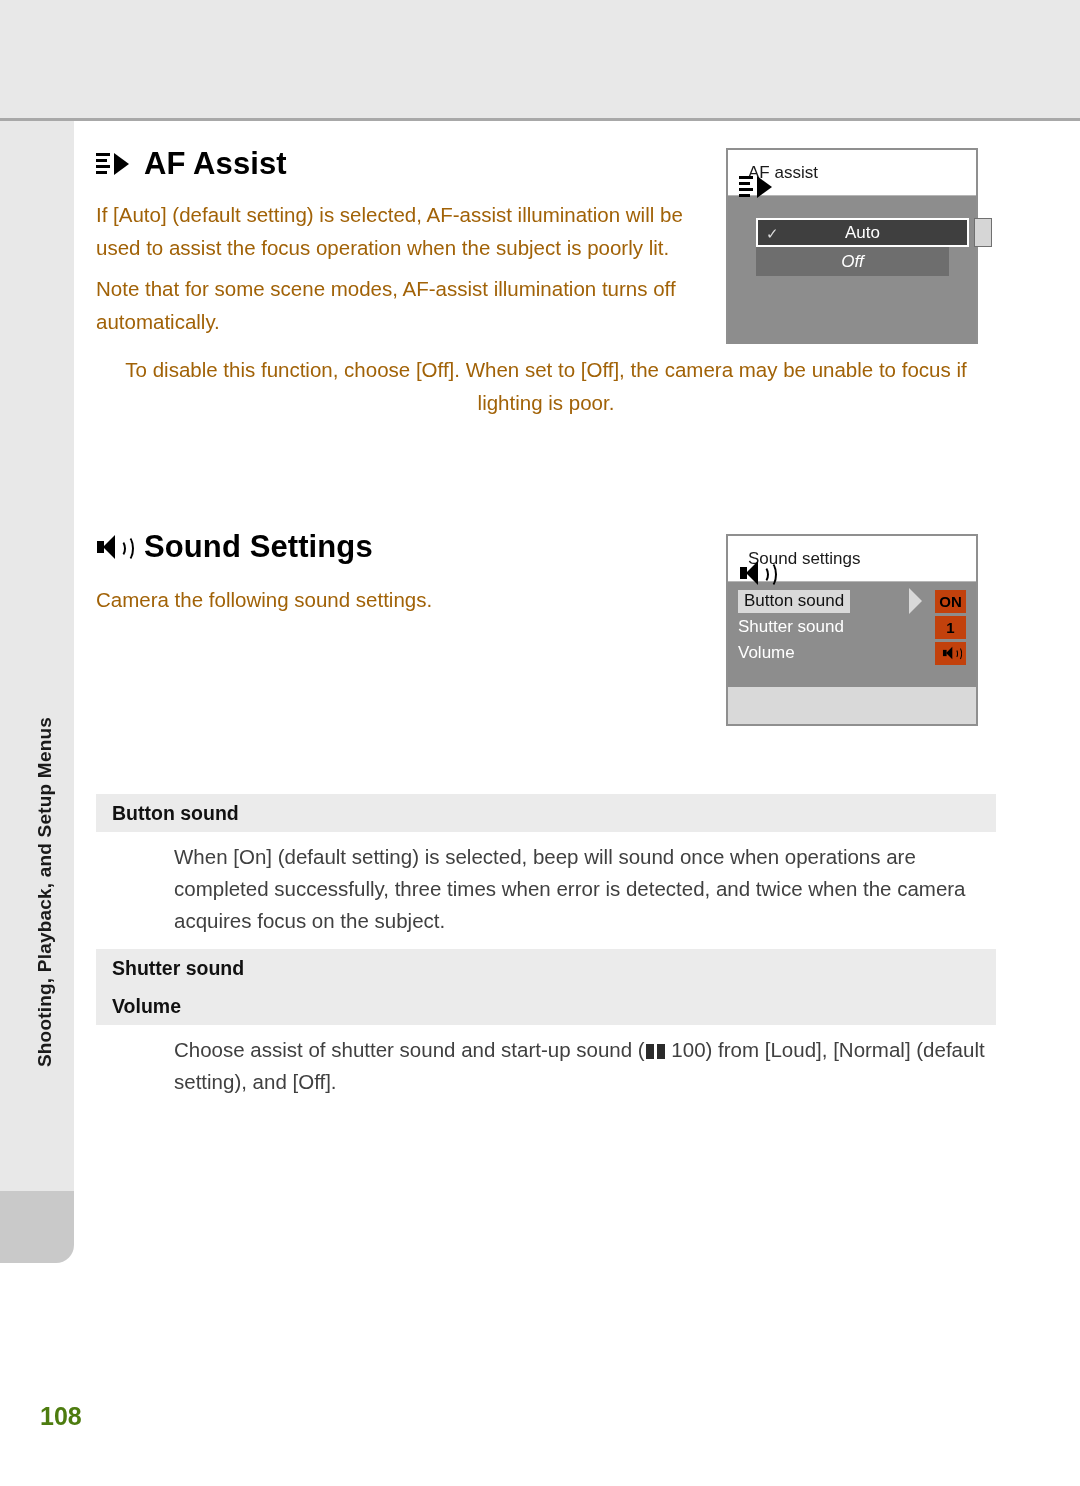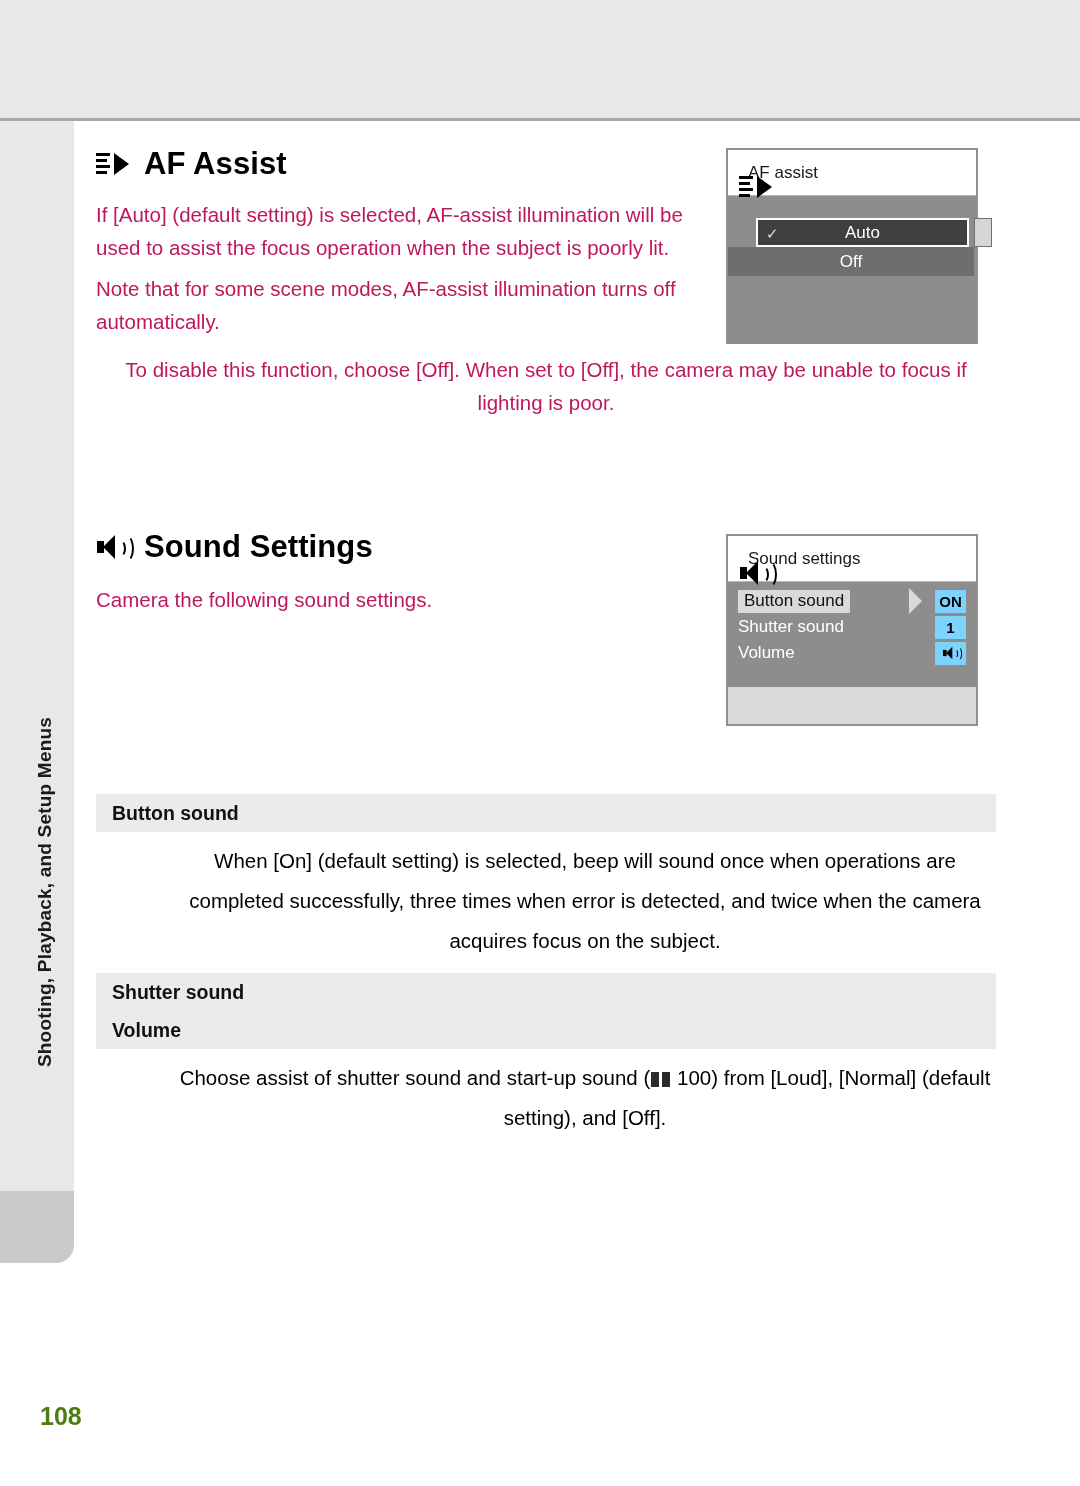--- a/index.html
+++ b/index.html
@@ -137,21 +137,21 @@
     border-bottom-color: transparent;
     border-radius: 50%;
   }
   .icon-speaker .w1 { left: 19px; top: 7px; width: 7px; height: 13px; }
   .icon-speaker .w2 { left: 23px; top: 2px; width: 11px; height: 23px; }
 
   
   .para {
     font-size: 20.5px;
     line-height: 33px;
-    color: #be185d;
+    color: #a16207;
   }
   .para.narrow { width: 620px; }
   .para.wide { width: 900px; }
 
   
   .lcd {
     position: absolute;
     background: #ffffff;
     border: 2px solid #8f8f8f;
     box-sizing: border-box;
@@ -192,23 +192,25 @@
   }
   .af-row.sel .scrollbar {
     position: absolute;
     right: -25px; top: -2px;
     width: 18px; height: 29px;
     background: #d6d6d6;
     border: 1px solid #707070;
     box-sizing: border-box;
   }
   .af-row.plain {
-    width: 246px;
+    width: 193px;
+    margin-left: 28px;
     background: #6e6e6e;
     color: #ffffff;
+    font-style: italic;
   }
   .af-check {
     position: absolute;
     left: 8px; top: 6px;
     width: 16px; height: 16px;
     color: #dcdcdc;
     font-size: 15px;
     line-height: 16px;
   }
 
@@ -234,21 +236,21 @@
     right: 54px; top: 0px;
     width: 0; height: 0;
     border-top: 13px solid transparent;
     border-bottom: 13px solid transparent;
     border-left: 13px solid #d9d9d9;
   }
   .ss-val {
     position: absolute;
     right: 10px; top: 2px;
     width: 31px; height: 23px;
-    background: #7dd3fc;
+    background: #c2410c;
     color: #000;
     font-size: 15px;
     font-weight: bold;
     display: flex;
     align-items: center;
     justify-content: center;
     margin-left: 11px;
   }
   .ss-val.spk { font-size: 13px; }
 
@@ -264,24 +266,23 @@
     display: flex;
     align-items: center;
     padding-left: 16px;
     font-size: 19.5px;
     font-weight: bold;
     color: #111;
     box-sizing: border-box;
   }
   .subtext {
     font-size: 20.5px;
-    line-height: 40px;
+    line-height: 32px;
     padding: 9px 0 12px 78px;
-    color: #000000;
-    text-align: center;
+    color: #404040;
   }
 
   
   .book-ico {
     display: inline-block;
     width: 19px; height: 15px;
     background: #2b2b2b;
     position: relative;
     vertical-align: -2px;
     margin: 0 1px;

